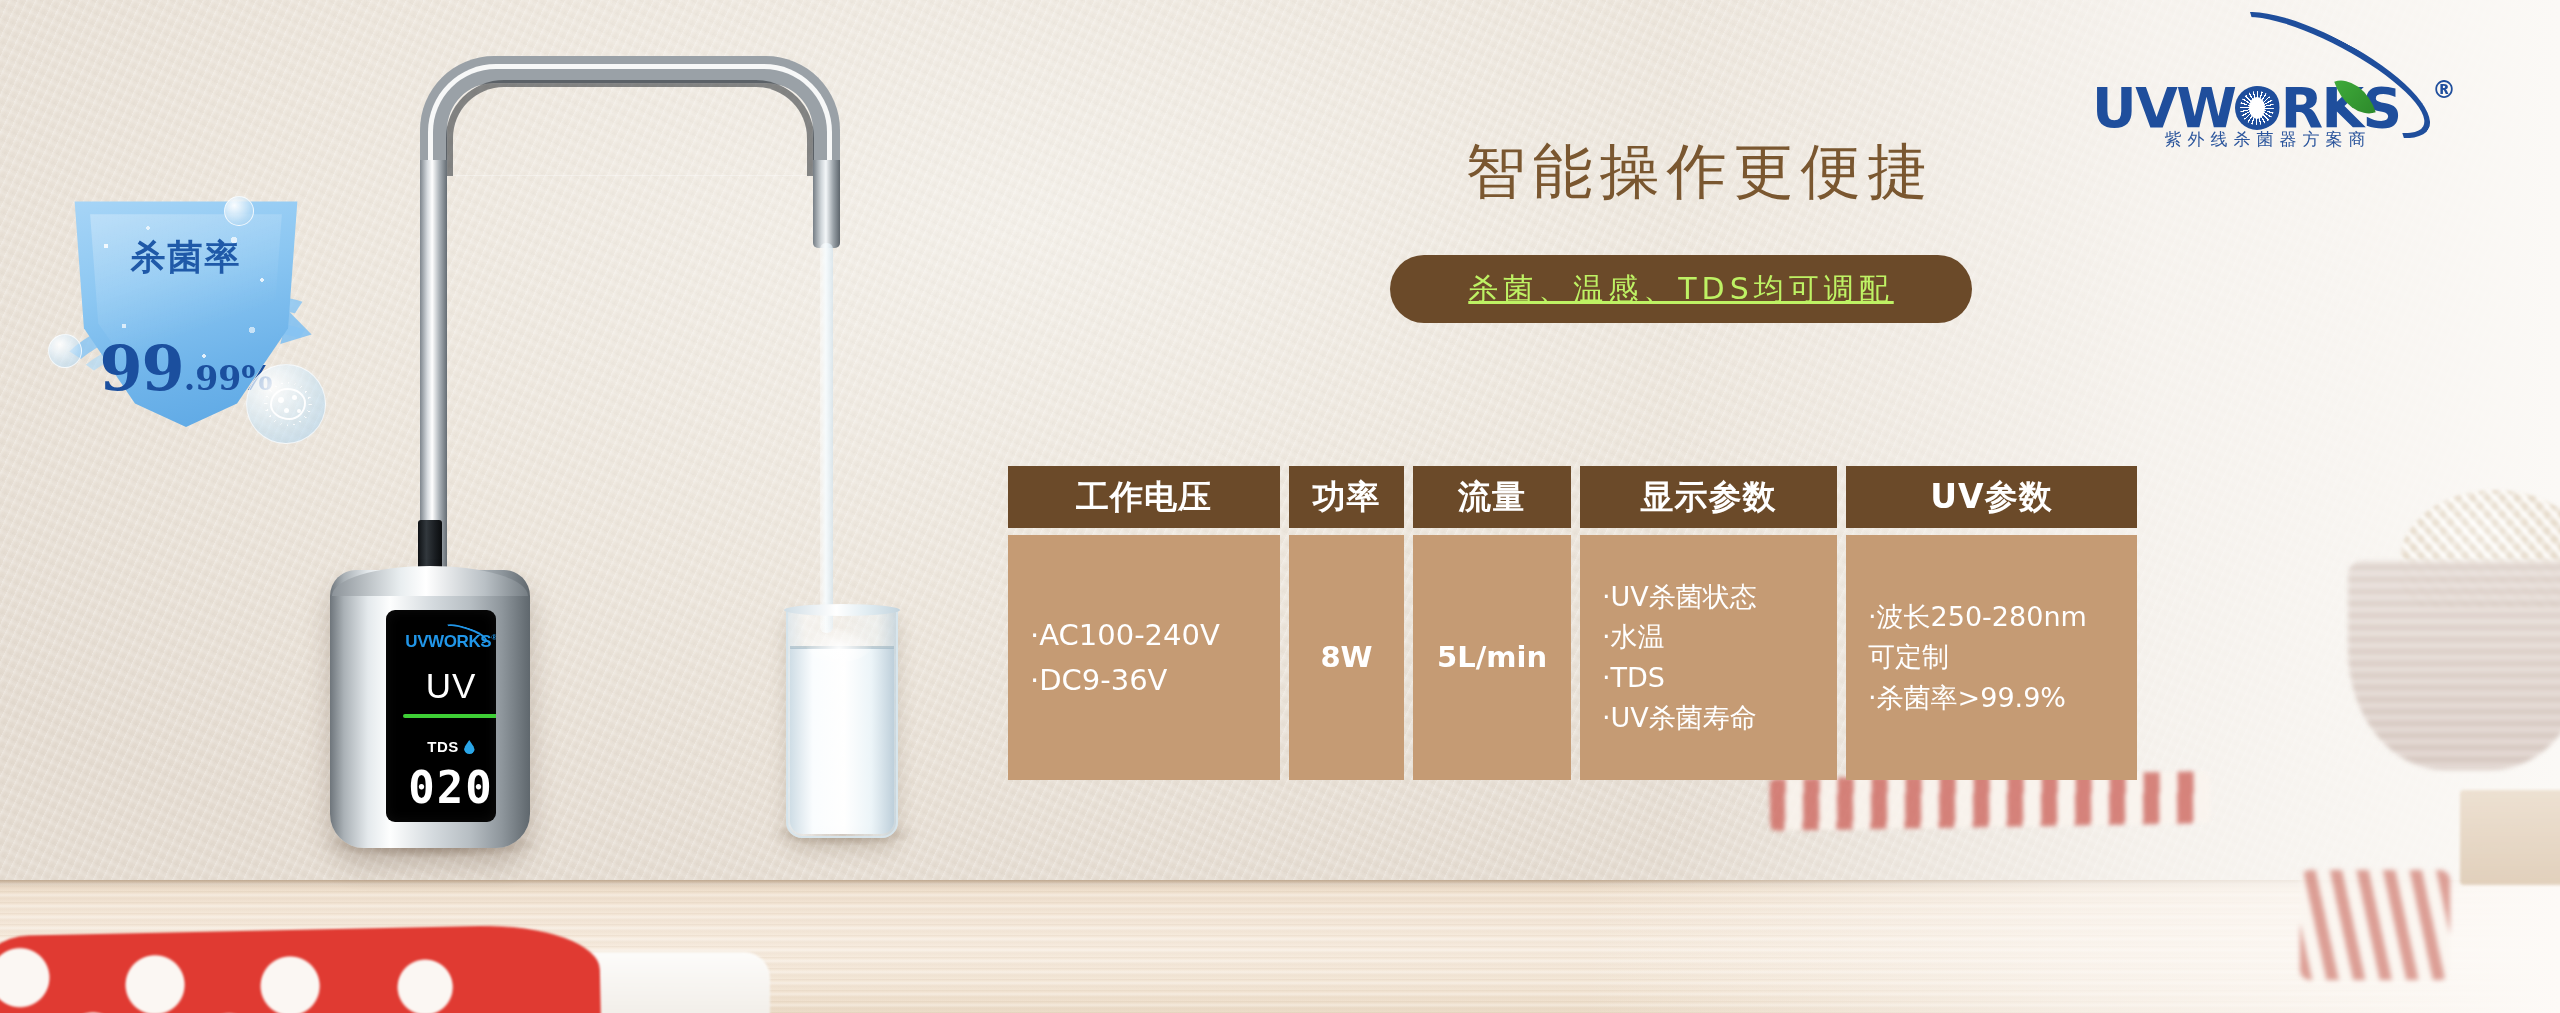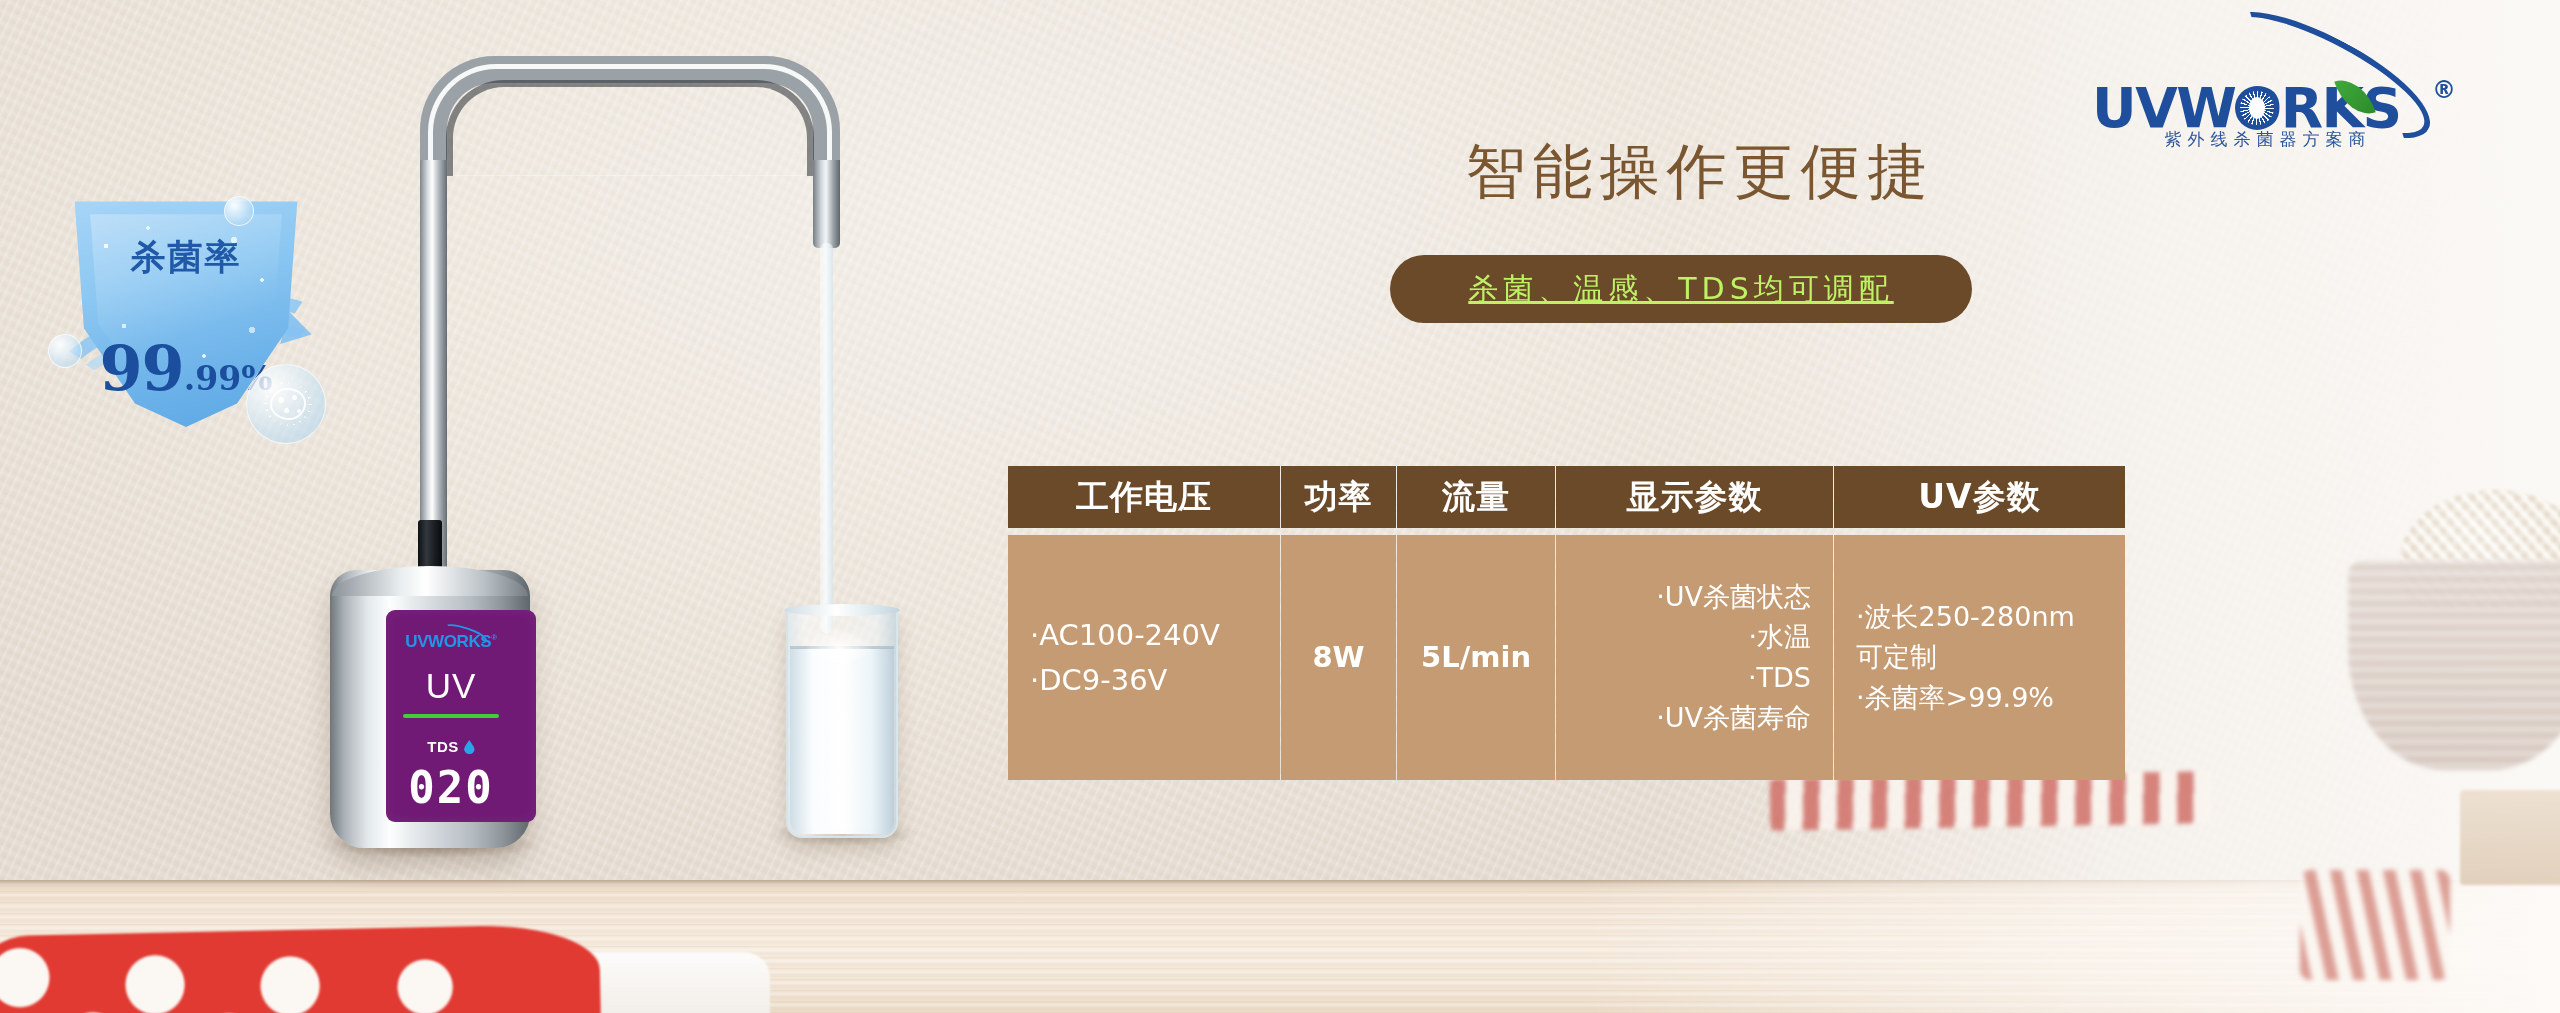--- a/index.html
+++ b/index.html
@@ -173,22 +173,22 @@
     position: absolute; left: 332px; top: 566px; width: 196px; height: 30px;
     border-radius: 50%/100% 100% 0 0;
     background: linear-gradient(to right, #8c9399, #e9eef0 35%, #ffffff 48%, #b9c0c5 78%, #757d83);
   }
   .device-pipe {
     position: absolute; left: 418px; top: 520px; width: 24px; height: 70px;
     background: linear-gradient(to right, #0e1114, #32383d 35%, #1a1e22 70%, #0a0c0e);
     border-radius: 3px;
   }
   .screen {
-    position: absolute; left: 386px; top: 610px; width: 150px; height: 212px;
-    background: #701a75;
+    position: absolute; left: 386px; top: 610px; width: 110px; height: 212px;
+    background: #000000;
     border-radius: 9px;
     box-shadow: inset 0 0 14px rgba(255,255,255,.05);
     overflow: hidden;
   }
   .scr-logo {
     position: absolute; left: 0; top: 22px; width: 130px;
     text-align: center;
     color: #2196e8;
     font-size: 17px; font-weight: bold; letter-spacing: -.4px;
   }
@@ -447,21 +447,21 @@
     position: absolute; left: 0; top: 92px; width: 352px;
     text-align: center;
     color: #2b559c;
     font-size: 17px; letter-spacing: 6px;
     font-family: "DejaVu Sans", "Liberation Sans", sans-serif;
   }
 
   
   .spec-table {
     position: absolute; left: 1008px; top: 466px;
-    display: flex; gap: 1px; border-radius: 7px;
+    display: flex; gap: 9px; border-radius: 7px;
   }
   .spec-col { display: flex; flex-direction: column; gap: 7px; }
   .spec-head {
     background: #6b4a29;
     color: #ffffff;
     font-size: 33px; font-weight: bold;
     letter-spacing: 1px;
     height: 62px;
     display: flex; align-items: center; justify-content: center;
     font-family: "DejaVu Sans", "Liberation Sans", sans-serif;
@@ -474,21 +474,21 @@
     padding: 0 22px;
     font-size: 29px;
     line-height: 1.55;
     font-family: "DejaVu Sans", "Liberation Sans", sans-serif;
   }
   .spec-body.center { align-items: center; font-weight: bold; }
   .spec-body .ln { white-space: nowrap; }
   .w-voltage { width: 272px; }
   .w-power   { width: 115px; }
   .w-flow    { width: 158px; }
-  .w-display { width: 277px; text-align: right; }
+  .w-display { width: 257px; }
   .w-uv      { width: 291px; }
   .w-display .spec-body, .w-uv .spec-body { font-size: 27px; line-height: 1.5; }
 </style>
 </head>
 <body>
 
 <div id="banner">
 
   <div class="bg-wall">
     <div class="bg-wall-tex"></div>

